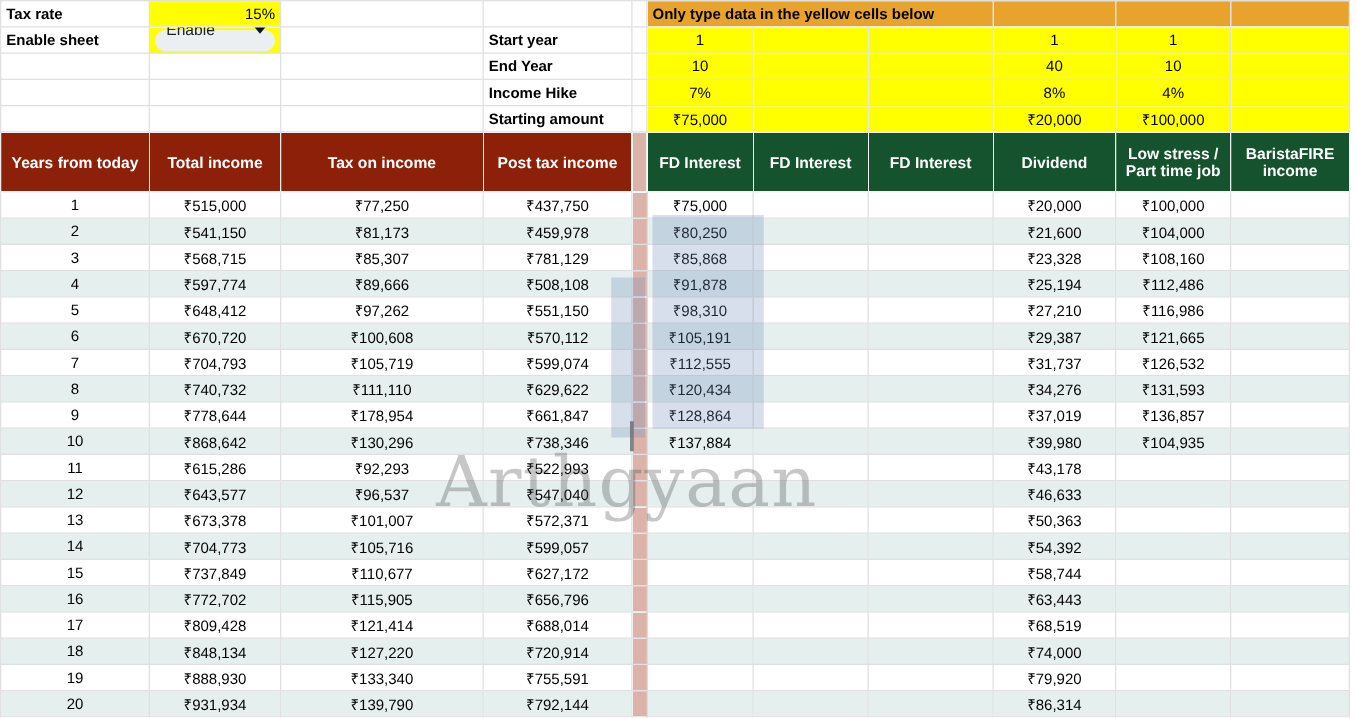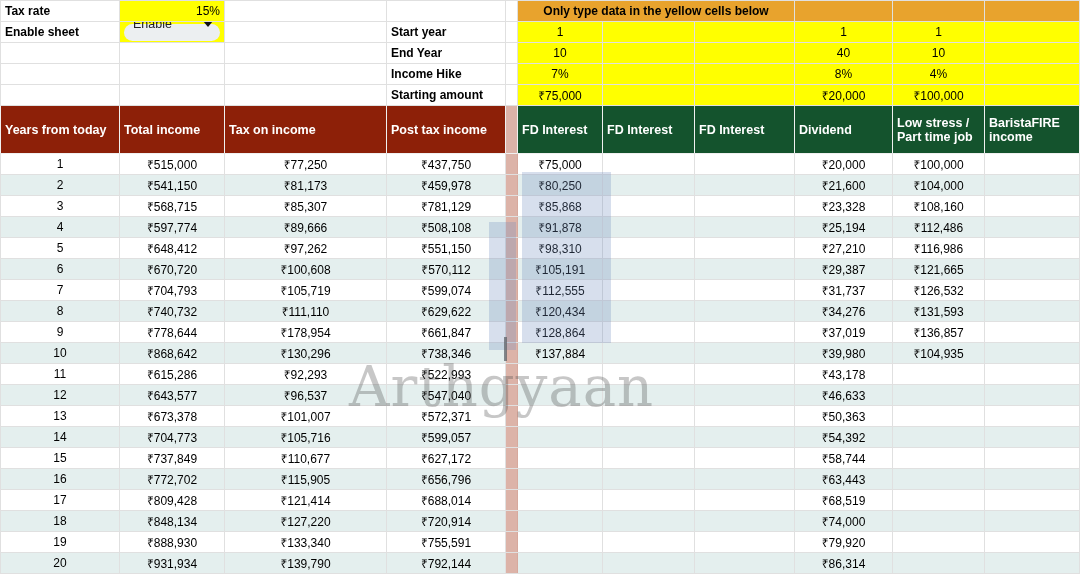--- a/index.html
+++ b/index.html
@@ -39,21 +39,21 @@
   .lbl{font-weight:bold;text-align:left;font-size:12.5px;}
   .yellow{background:#ffff00;}
   .num-r{text-align:right;}
   .num-c{text-align:center;}
   .blank{background:#ffffff;}
 
   
   .orange{
     background:#e8a32d;
     font-weight:bold;
-    text-align:center;
+    text-align:left;
     font-size:12.5px;
     color:#000;
   }
   .orange-plain{background:#e8a32d;}
 
   
   .ddwrap{
     display:flex;align-items:center;justify-content:space-between;
     background:#eceff1;
     border-radius:11px;
@@ -70,20 +70,21 @@
     border-right:5px solid transparent;
     border-top:6px solid #111;
     margin-left:4px;
   }
 
   
   tr.hdr td{
     height:48px;
     font-weight:bold;
     color:#ffffff;
+    text-align:center;
     font-size:12.5px;
     line-height:14px;
     white-space:normal;
     border:1px solid rgba(0,0,0,0.06);
   }
   .hmaroon{background:#8d2008;}
   .hteal{background:#14532d;}
   .sepcol{background:#dcb3a8;border-left:1px solid #d7a99d !important;border-right:1px solid #d7a99d !important;}
   .sep-hdr{background:#dcb3a8;}
 

